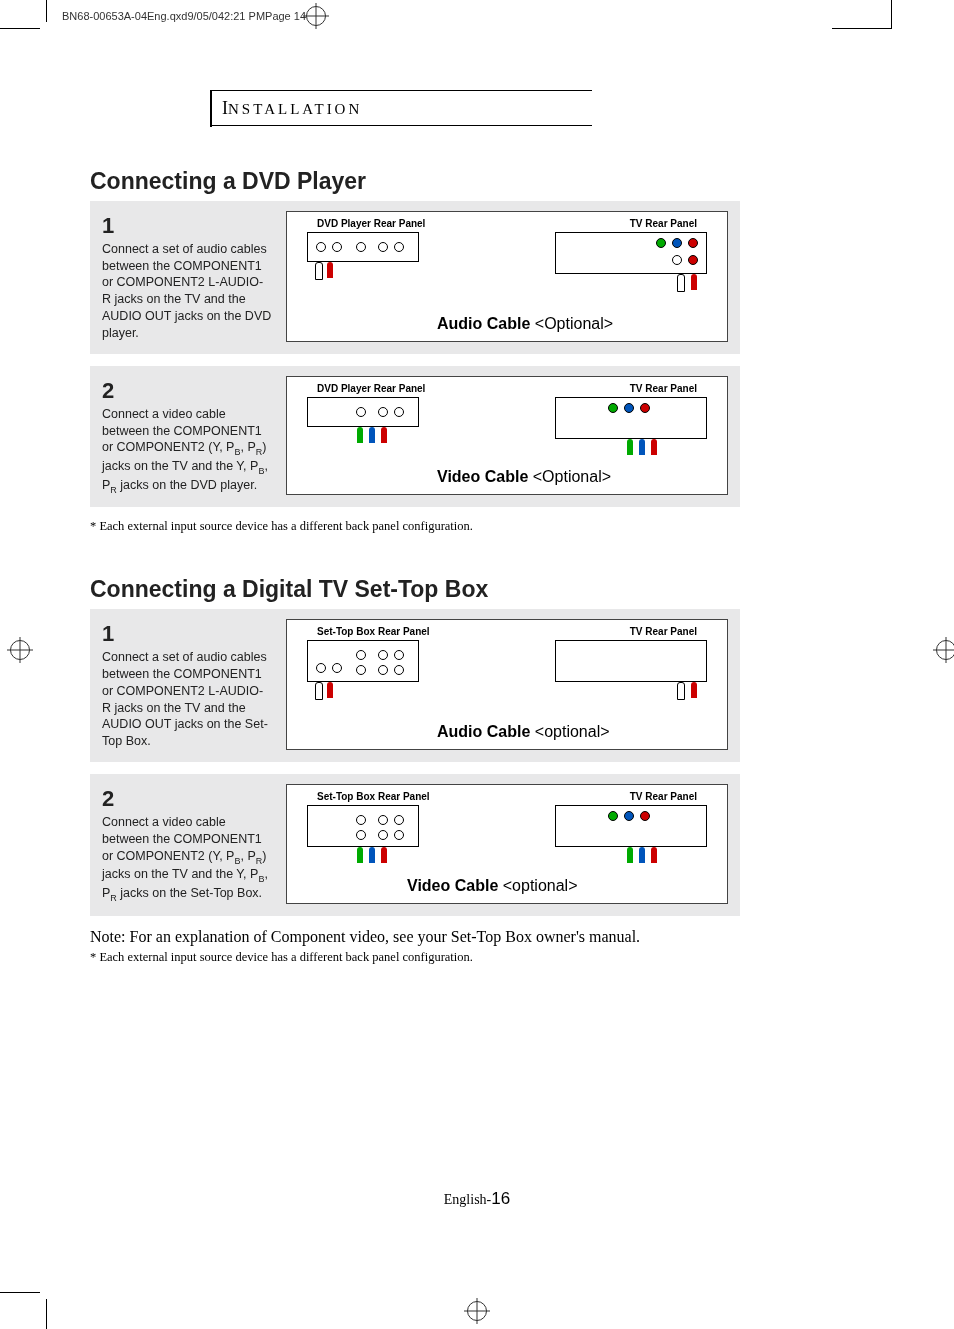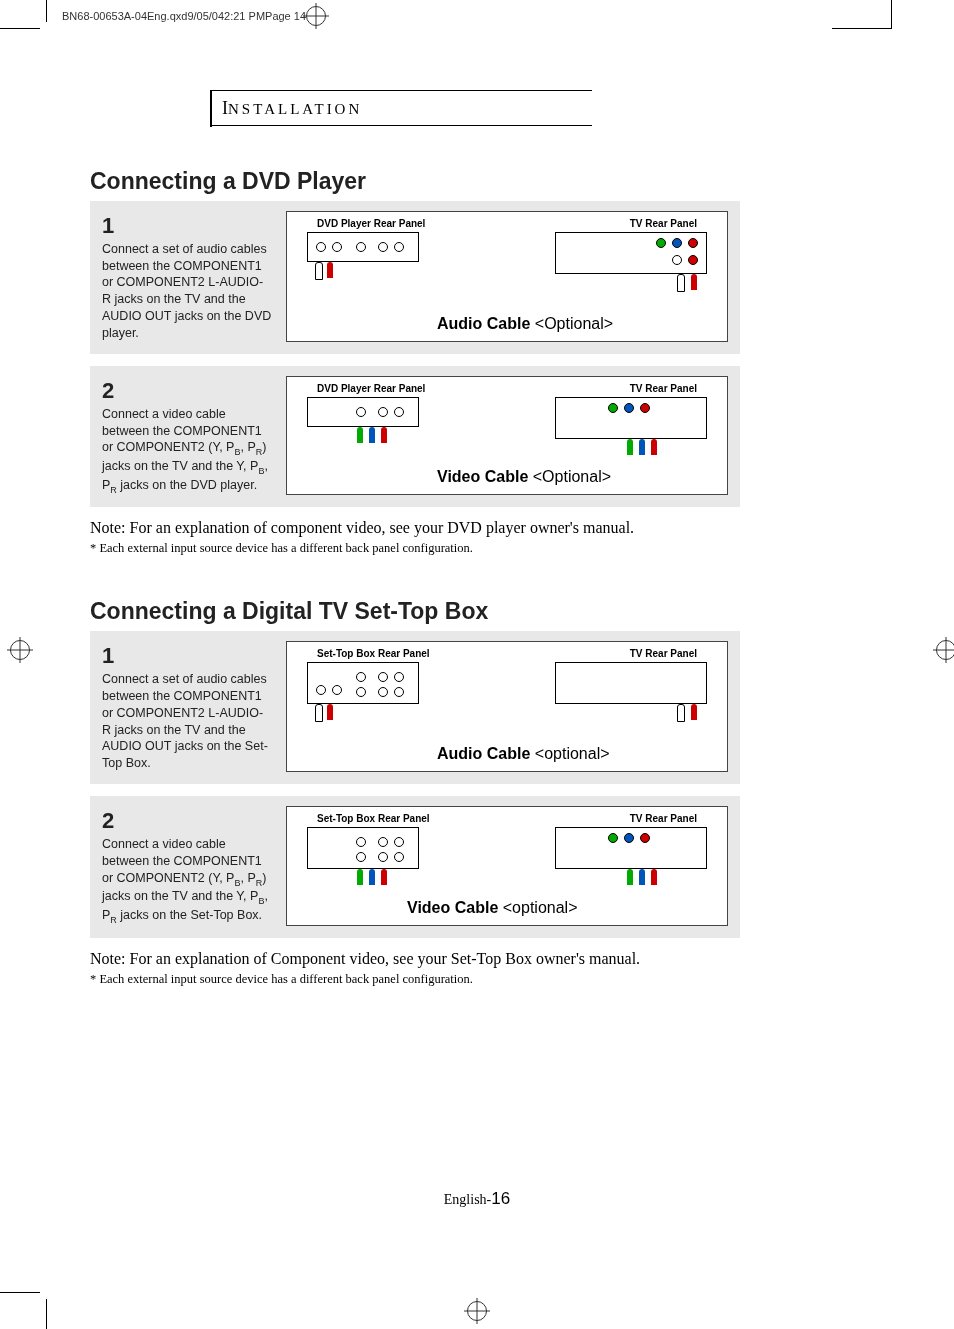--- a/index.html
+++ b/index.html
@@ -264,21 +264,20 @@
           <div class="plug" style="left:70px;top:50px;background:#0a0"></div>
           <div class="plug" style="left:82px;top:50px;background:#05b"></div>
           <div class="plug" style="left:94px;top:50px;background:#c00"></div>
           <div class="plug" style="right:70px;top:62px;background:#c00"></div>
           <div class="plug" style="right:82px;top:62px;background:#05b"></div>
           <div class="plug" style="right:94px;top:62px;background:#0a0"></div>
           <div class="cablelabel" style="left:150px;bottom:8px"><b>Video Cable</b> <span>&lt;Optional&gt;</span></div>
         </div>
       </div>
 
-      <p class="note">Note: For an explanation of component video, see your DVD player owner's manual.</p>
       <p class="subnote">*  Each external input source device has a different back panel configuration.</p>
 
       <h2 class="title">Connecting a Digital TV Set-Top Box</h2>
 
       <div class="stepbox">
         <div class="txt">
           <div class="num">1</div>
           <span>Connect a set of audio cables between the COMPONENT1 or COMPONENT2 L-AUDIO-R jacks on the TV and the AUDIO OUT jacks on the Set-Top Box.</span>
         </div>
         <div class="diagram">

